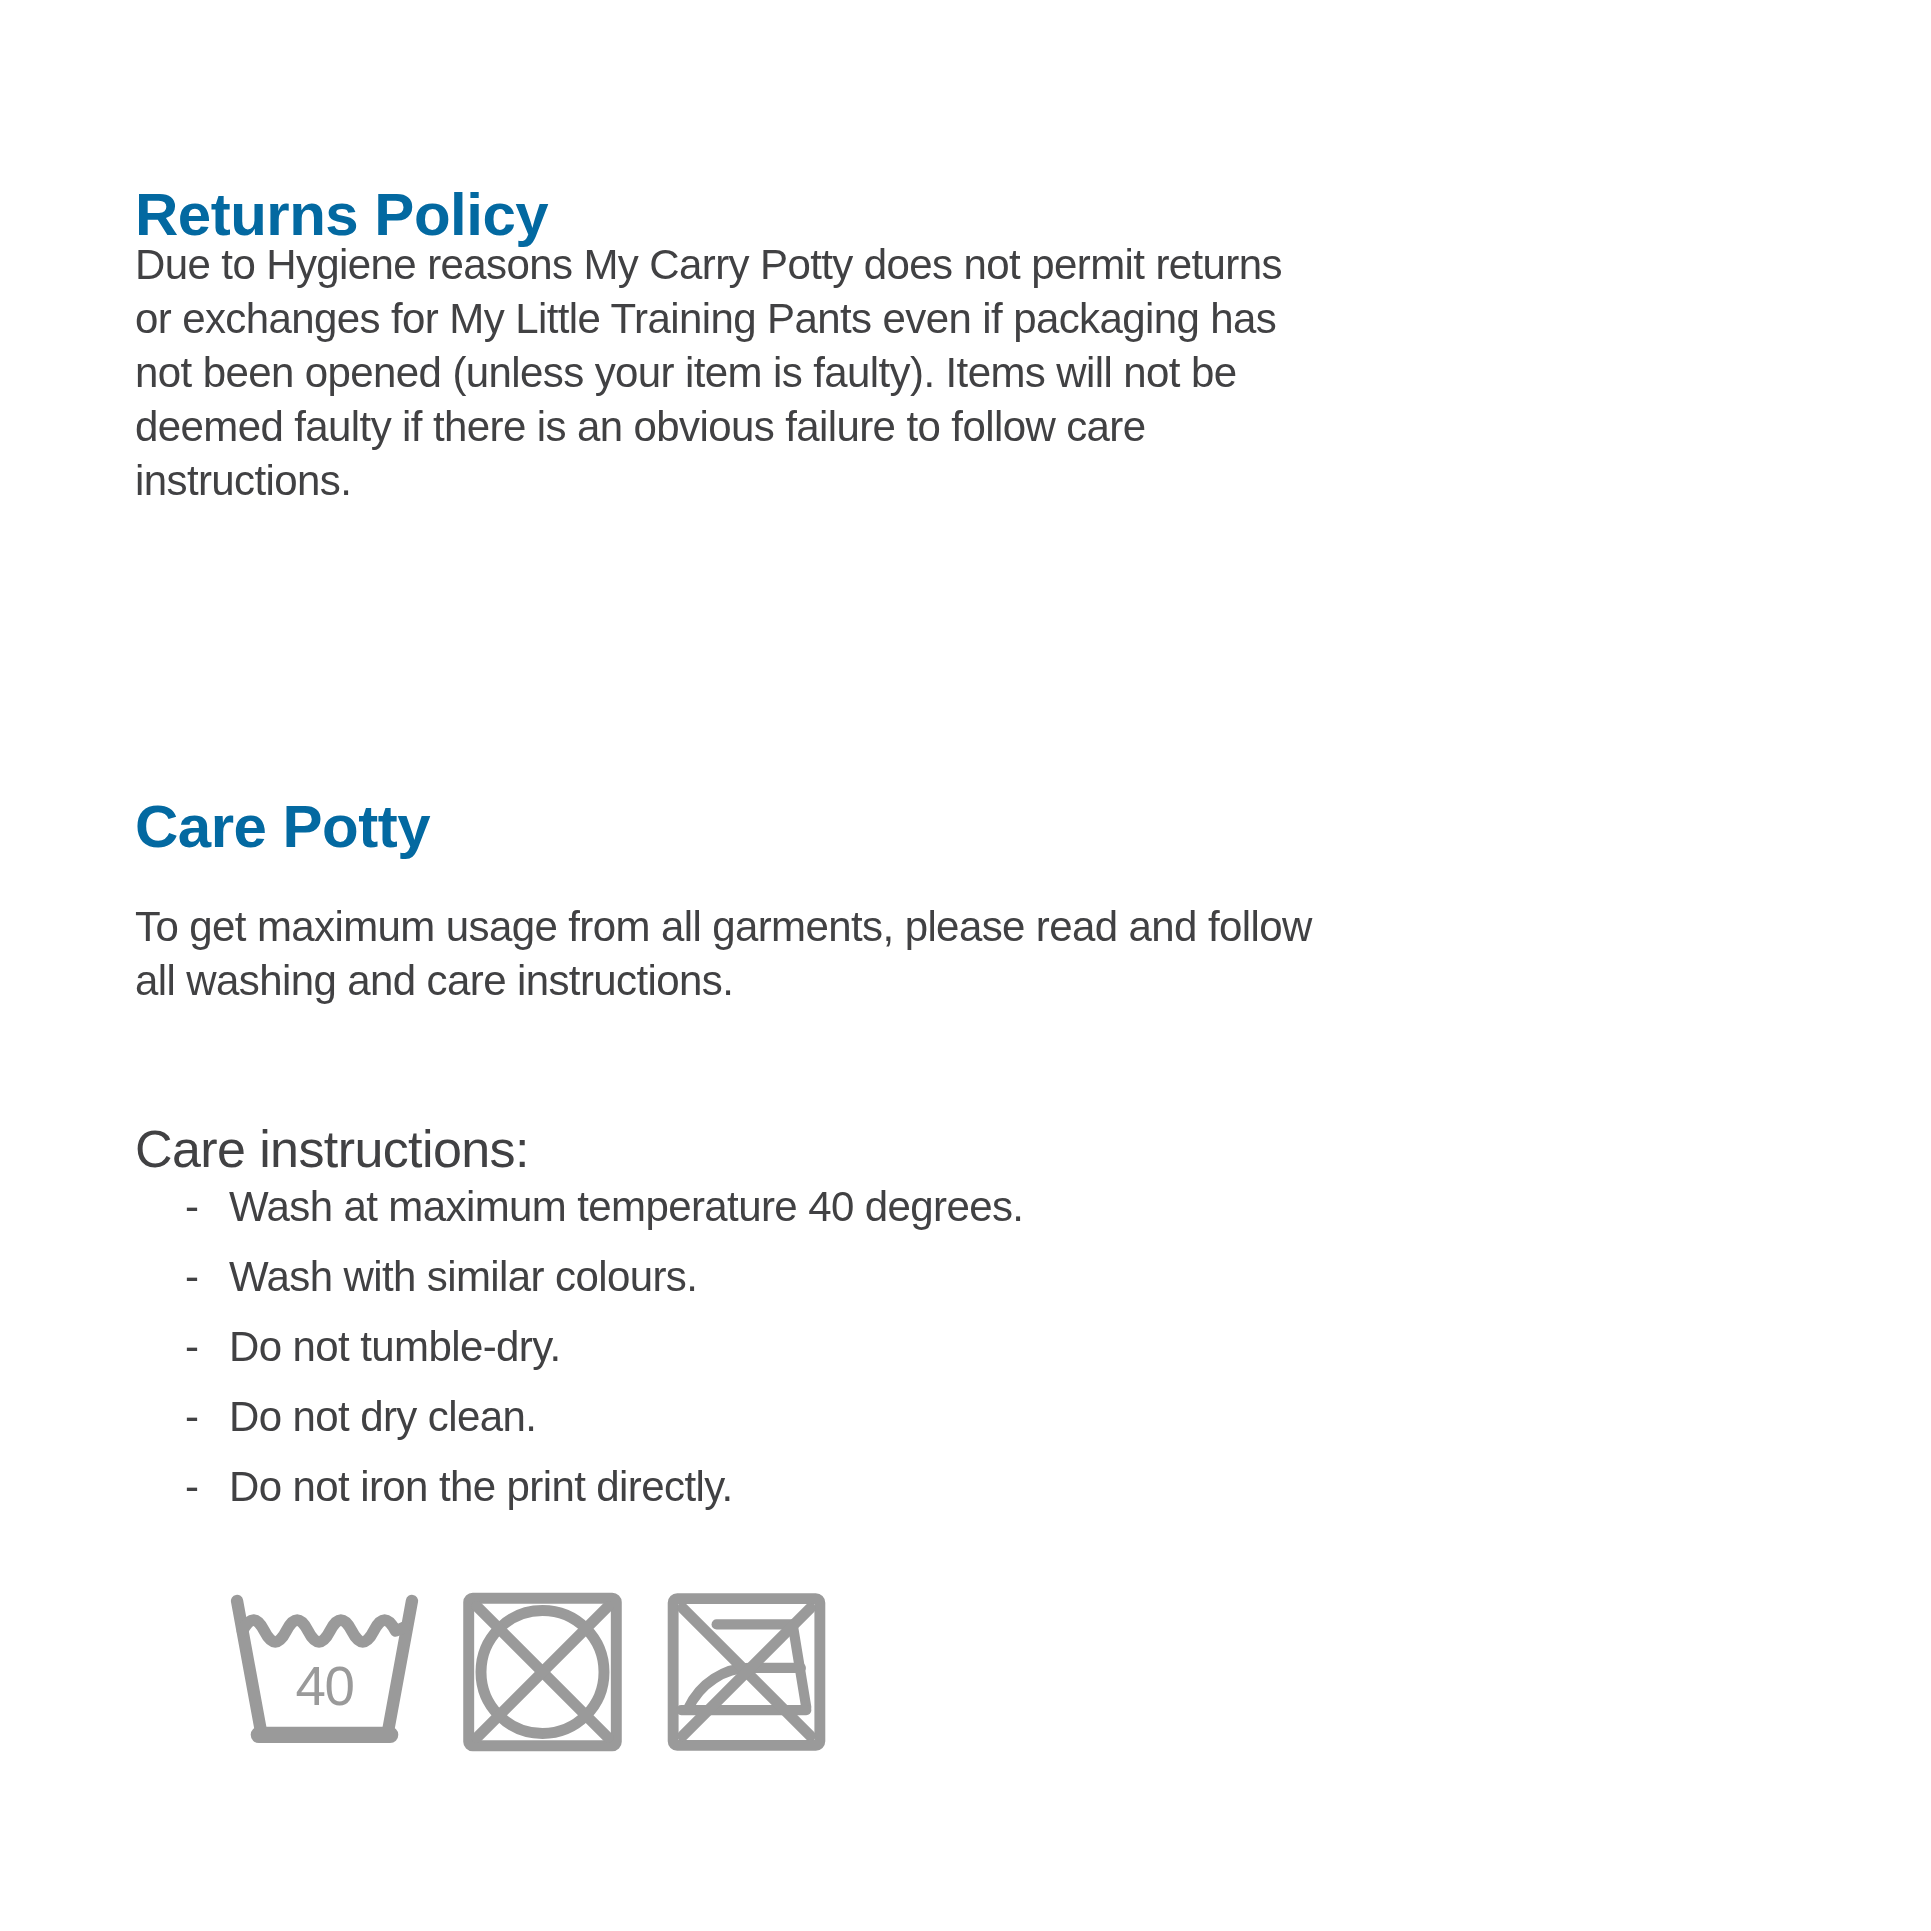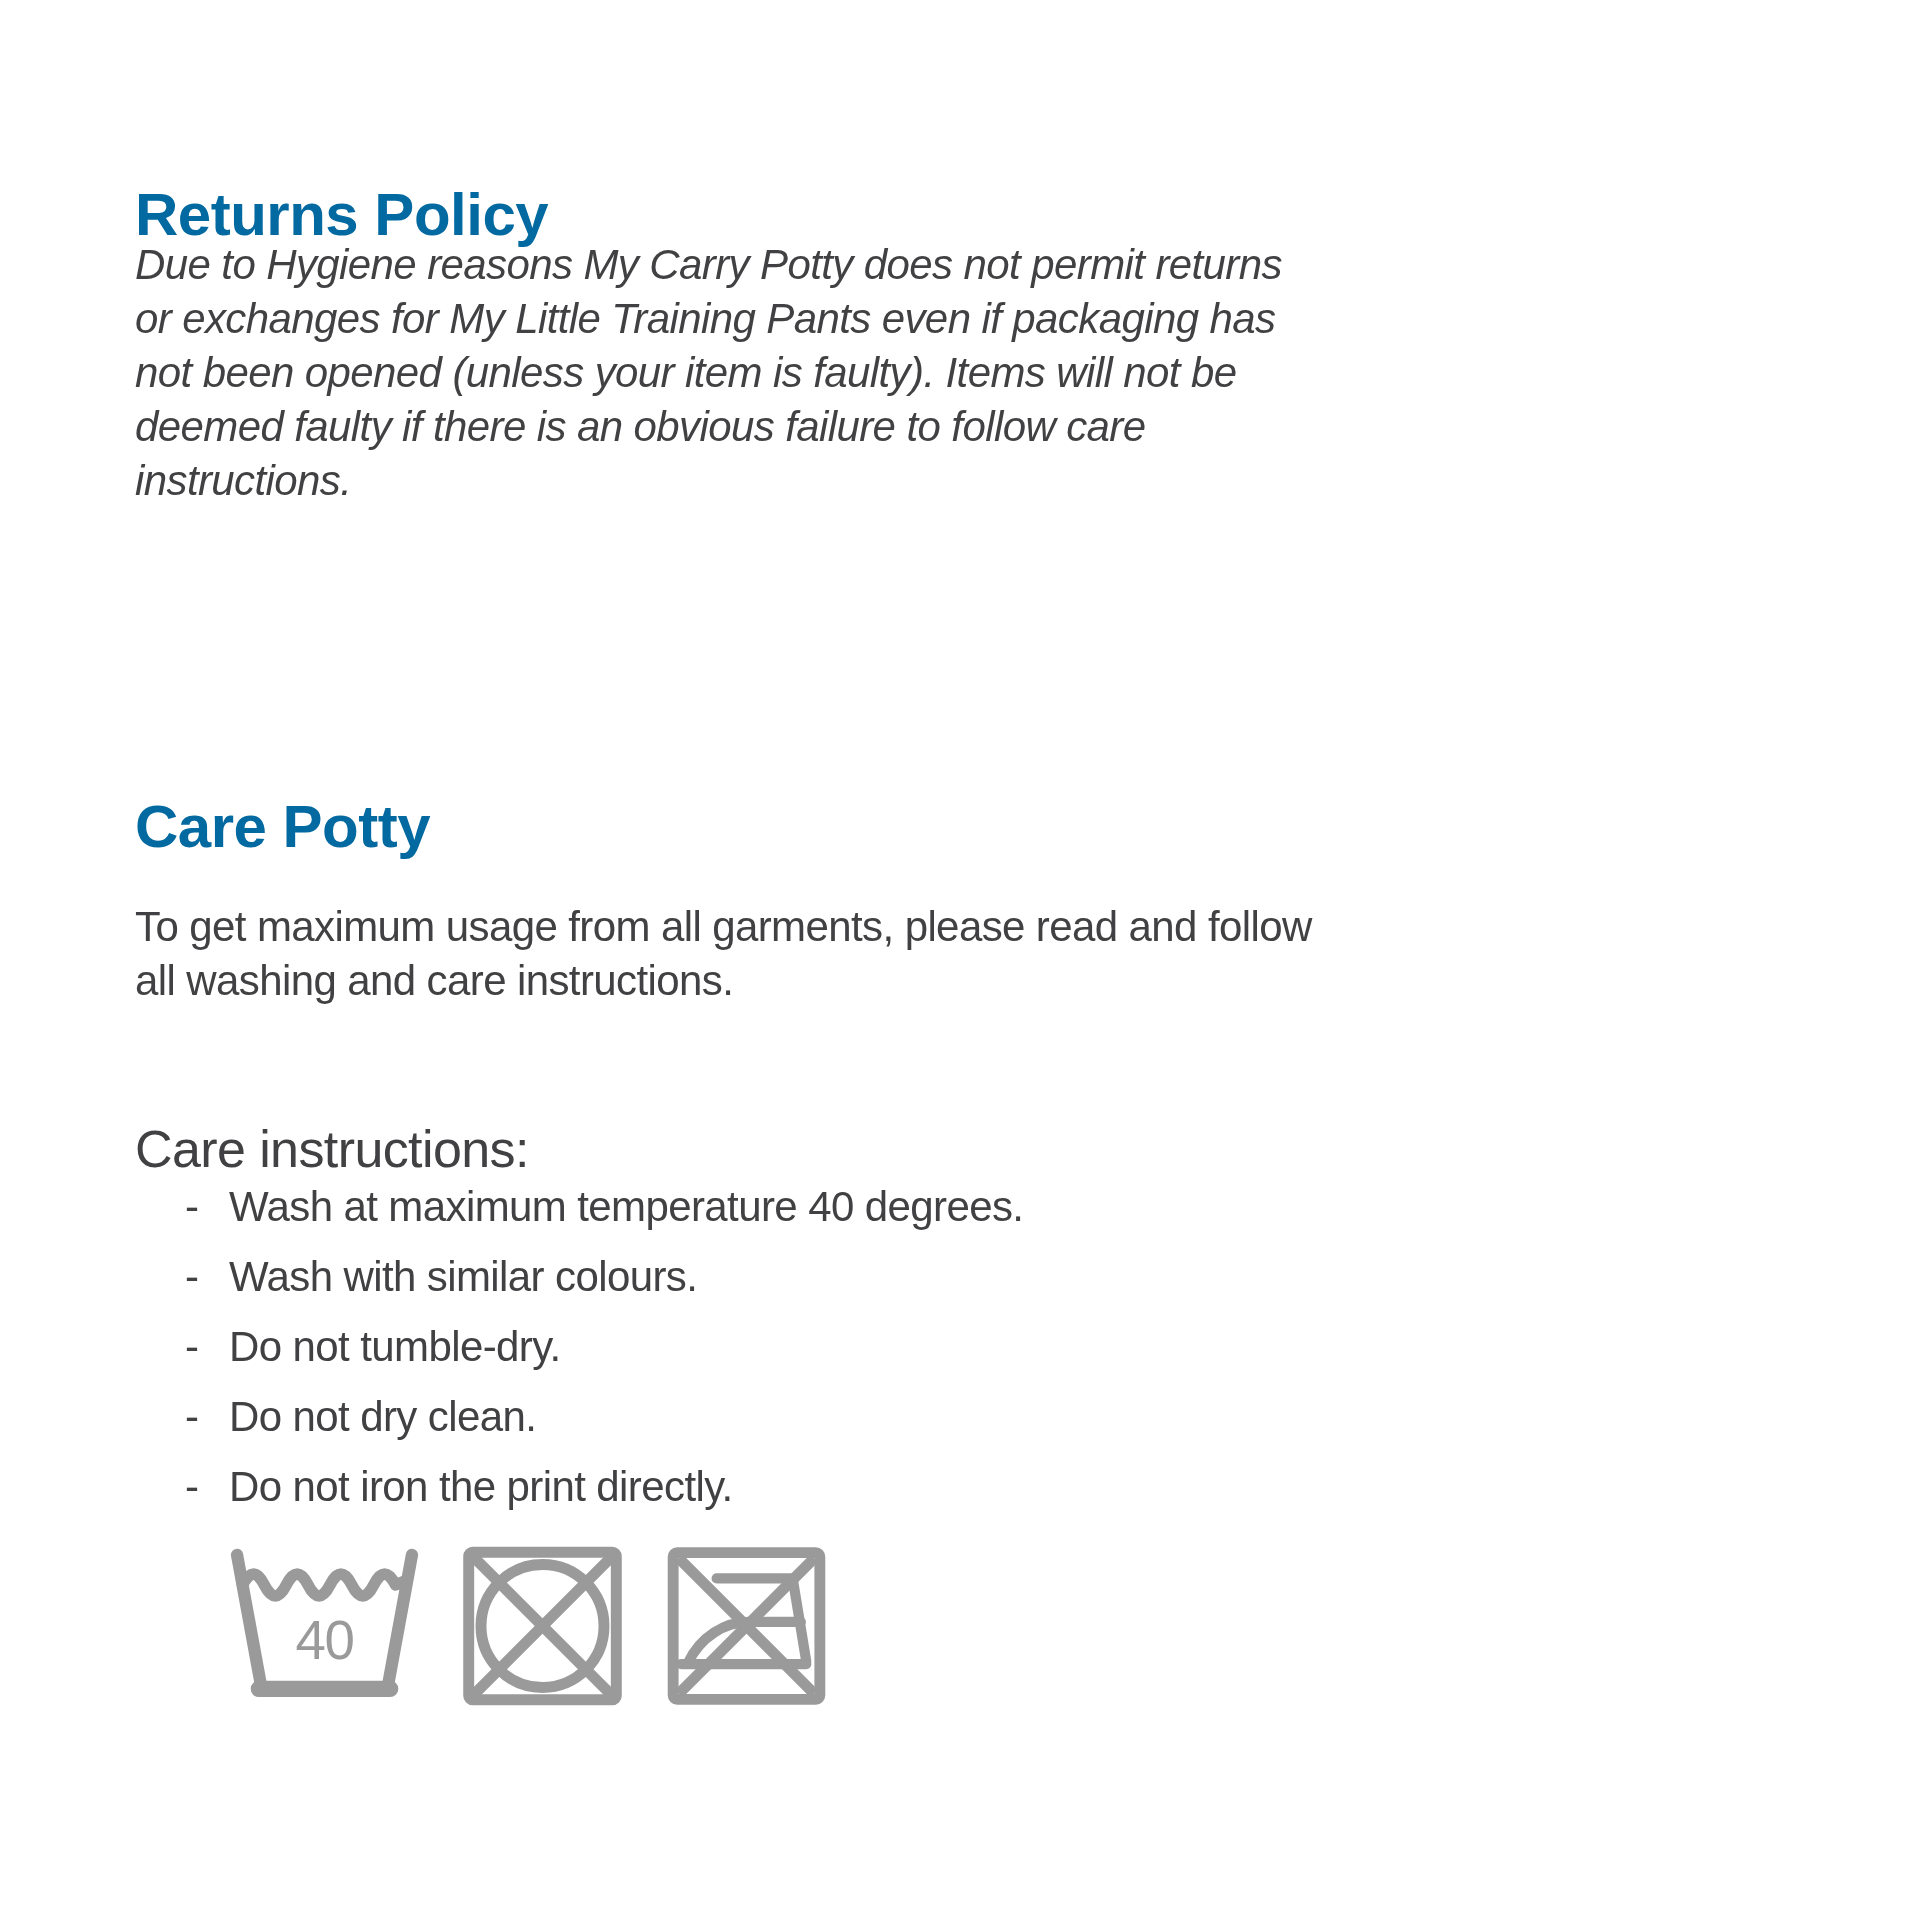--- a/index.html
+++ b/index.html
@@ -59,42 +59,42 @@
   }
   .care-item .dash {
     display: inline-block;
     width: 44px;
     padding-left: 50px;
     text-align: left;
   }
   .icons-row {
     position: absolute;
     left: 226px;
-    top: 1544px;
+    top: 1590px;
     display: flex;
     align-items: center;
     gap: 10px;
   }
   .icons-row svg { display: block; }
   .icon-gap-1 { margin-left: 26px; }
   .icon-gap-2 { margin-left: 29px; }
   .wash-num {
     font-family: "Liberation Sans", sans-serif;
     font-size: 40px;
     letter-spacing: -1px;
   }
 </style>
 </head>
 <body>
 
 <div class="page">
 
   <h1 class="heading" style="top:180px; margin:0;">Returns Policy</h1>
 
-  <div class="para" style="top:238px;font-style:italic;">
+  <div class="para" style="top:238px;">
     <div>Due to Hygiene reasons My Carry Potty does not permit returns</div>
     <div>or exchanges for My Little Training Pants even if packaging has</div>
     <div>not been opened (unless your item is faulty). Items will not be</div>
     <div>deemed faulty if there is an obvious failure to follow care</div>
     <div>instructions.</div>
   </div>
 
   <h1 class="heading" style="top:792px; margin:0;">Care Potty</h1>
 
   <div class="para" style="top:900px;">

